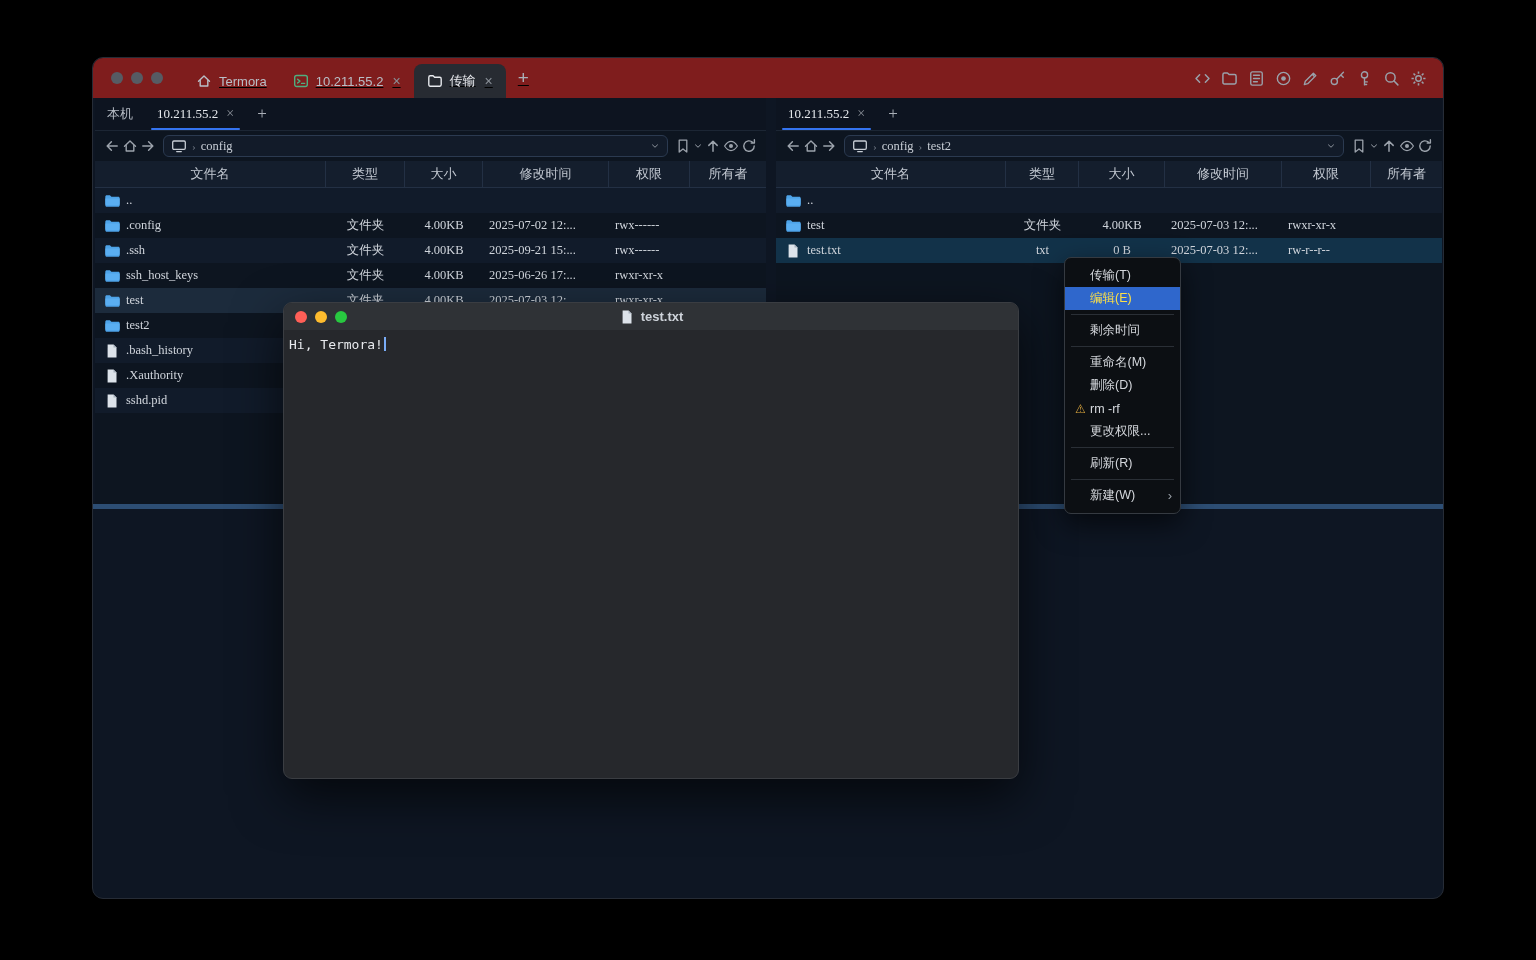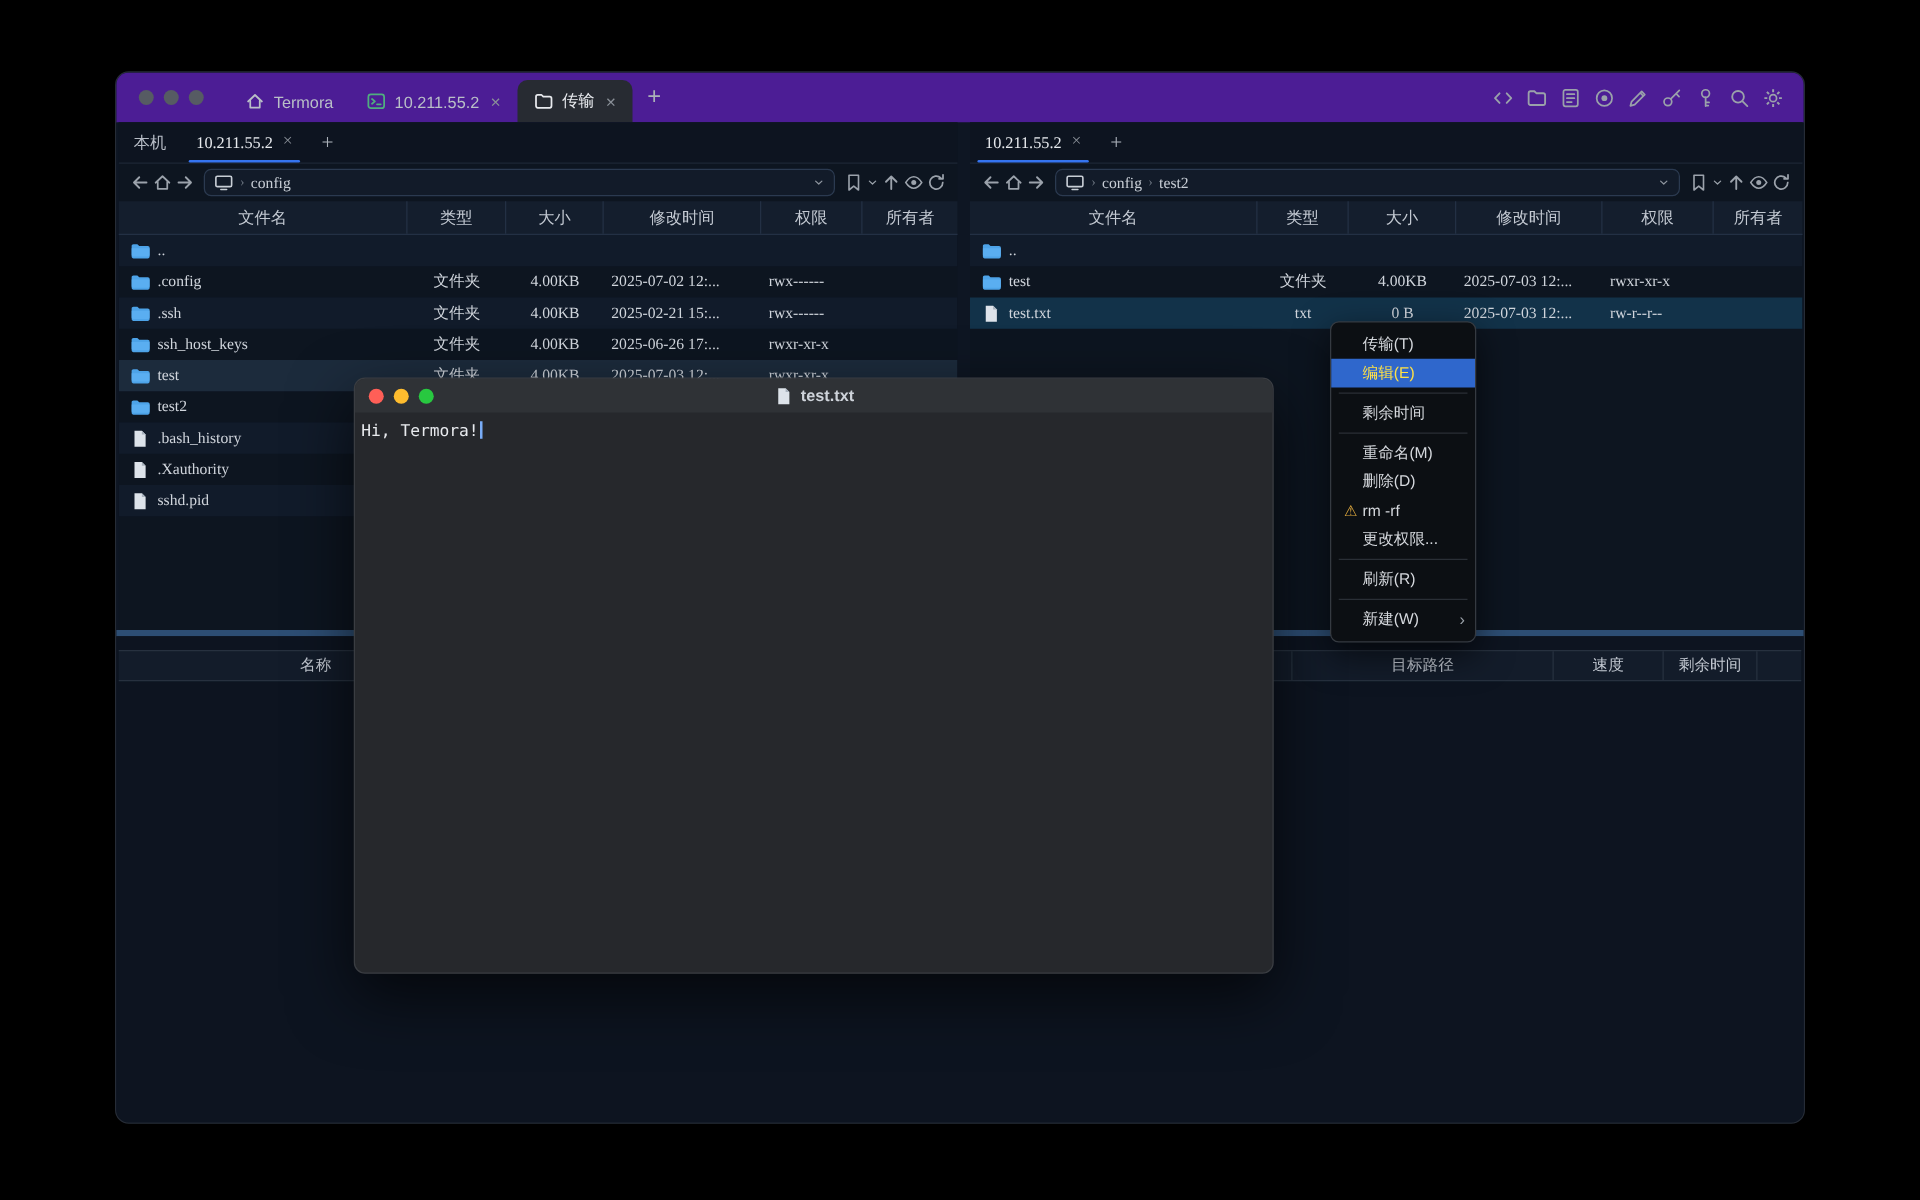--- a/index.html
+++ b/index.html
@@ -5,21 +5,21 @@
   *{margin:0;padding:0;box-sizing:border-box;}
   html,body{width:1536px;height:960px;background:#000;overflow:hidden;}
   body{font-family:"Liberation Sans","DejaVu Sans",sans-serif;position:relative;}
   .screen{position:absolute;inset:0;}
 
   
   .app-window{position:absolute;left:92px;top:57px;width:1352px;height:842px;
     background:#0e1623;border:1px solid #262c36;border-radius:11px;overflow:hidden;
     display:flex;flex-direction:column;z-index:1;}
 
-  .titlebar{height:40px;background:#4c1d95;display:flex;align-items:center;flex-shrink:0;}
+  .titlebar{height:40px;background:#7f1d1d;display:flex;align-items:center;flex-shrink:0;text-decoration:underline;}
   .traffic{display:flex;gap:8px;margin-left:18px;}
   .tl-dot{width:12px;height:12px;border-radius:50%;background:#565b63;}
   .main-tabs{display:flex;align-items:flex-end;height:100%;margin-left:20px;}
   .mtab{height:34px;display:flex;align-items:center;gap:7px;padding:0 13px;color:#b9bfc7;font-size:13px;white-space:nowrap;}
   .mtab.active{background:#272b32;border-radius:8px 8px 0 0;color:#e8eaee;}
   .tab-close{color:#8a9098;font-size:14px;margin-left:2px;line-height:1;}
   .new-tab{color:#aab0b8;font-size:19px;padding:0 12px;align-self:center;}
   .tb-actions{margin-left:auto;display:flex;gap:10px;margin-right:16px;color:#9aa1aa;align-items:center;}
   .tbicon{display:inline-flex;width:17px;height:17px;}
   .tbicon svg{width:100%;height:100%;}
@@ -320,21 +320,21 @@
                 <span class="icn">
                   <svg viewBox="0 0 16 16">
                     <path d="M1.3 3.8c0-.9.6-1.5 1.5-1.5h3.1l1.5 1.5h6.8c.9 0 1.5.6 1.5 1.5v6.9c0 .9-.6 1.5-1.5 1.5H2.8c-.9 0-1.5-.6-1.5-1.5z" fill="#4da3e8"></path>
                     <path d="M1.3 5.6h14.4v5.1c0 .9-.6 1.5-1.5 1.5H2.8c-.9 0-1.5-.6-1.5-1.5z" fill="#5db0f2" opacity=".85"></path>
                   </svg>
                 </span>
                 <span>.ssh</span>
               </div>
               <div class="cell c">文件夹</div>
               <div class="cell c">4.00KB</div>
-              <div class="cell">2025-02-21 15:...</div>
+              <div class="cell">2025-09-21 15:...</div>
               <div class="cell">rwx------</div>
               <div class="cell"></div>
             </div>
             <div class="frow" style="grid-template-columns: 231px 79px 78px 126px 81px 76px;">
               <div class="cell name">
                 <span class="icn">
                   <svg viewBox="0 0 16 16">
                     <path d="M1.3 3.8c0-.9.6-1.5 1.5-1.5h3.1l1.5 1.5h6.8c.9 0 1.5.6 1.5 1.5v6.9c0 .9-.6 1.5-1.5 1.5H2.8c-.9 0-1.5-.6-1.5-1.5z" fill="#4da3e8"></path>
                     <path d="M1.3 5.6h14.4v5.1c0 .9-.6 1.5-1.5 1.5H2.8c-.9 0-1.5-.6-1.5-1.5z" fill="#5db0f2" opacity=".85"></path>
                   </svg>
@@ -562,30 +562,20 @@
               <div class="cell">2025-07-03 12:...</div>
               <div class="cell">rw-r--r--</div>
               <div class="cell"></div>
             </div>
           </div>
       </div>
     </div>
 
     <div class="hsplit"></div>
 
-    <div class="transfer">
-      <div class="transfer-head" id="transfer-head">
-          <div class="tcell" style="width: 316px;">名称</div>
-          <div class="tcell" style="width: 623px;"></div>
-          <div class="tcell" style="width: 209px;">目标路径</div>
-          <div class="tcell" style="width: 88px;">速度</div>
-          <div class="tcell" style="width: 75px;">剩余时间</div>
-          <div class="tcell" style="flex: 1 1 0%; border-right: none;"></div>
-        </div>
-    </div>
 
   </div>
 
   <div class="editor">
     <div class="editor-titlebar">
       <div class="editor-lights">
         <span class="el red"></span>
         <span class="el yellow"></span>
         <span class="el green"></span>
       </div>

